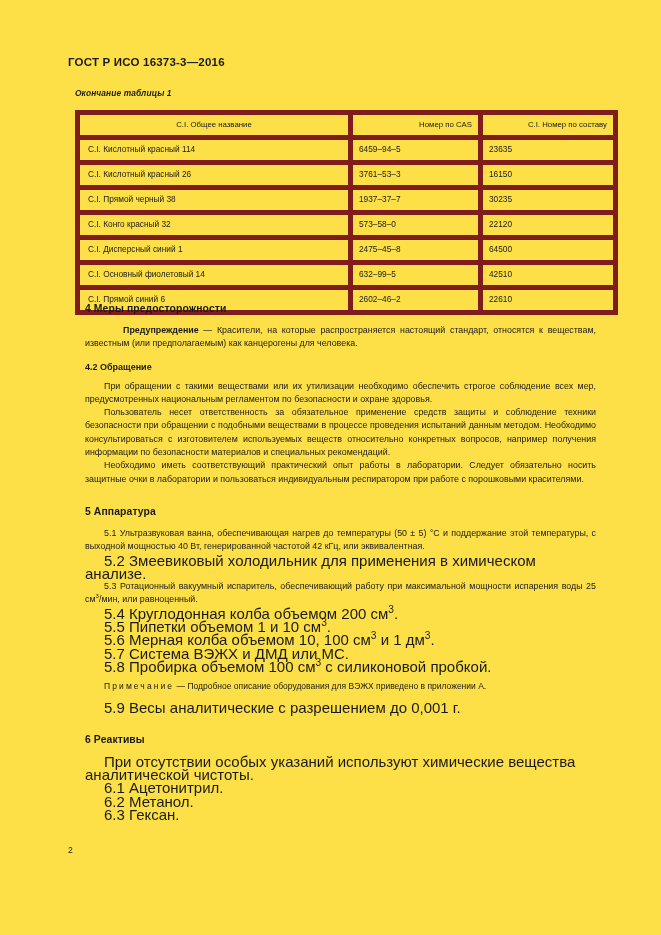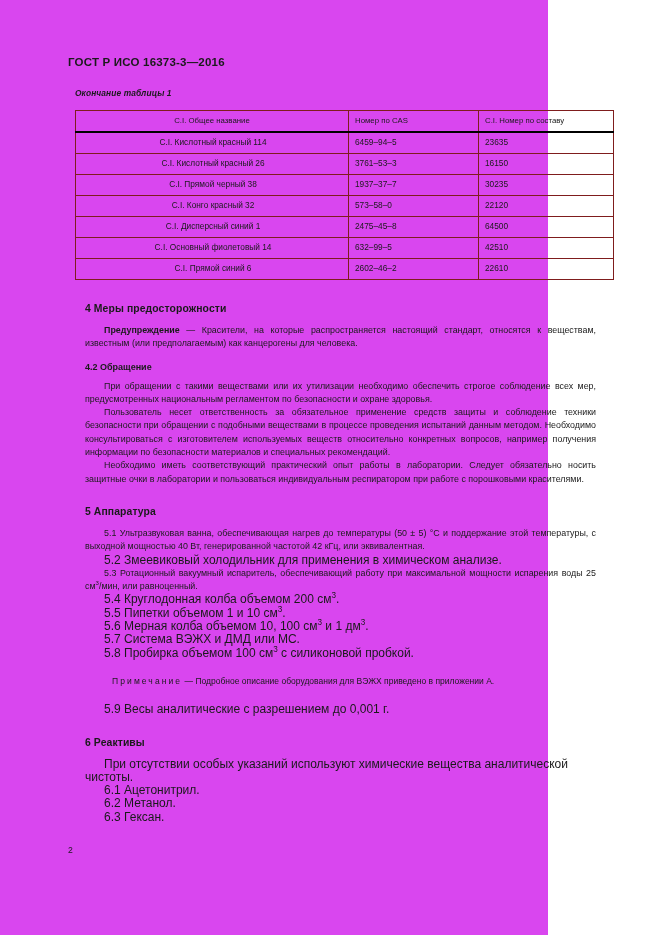--- a/index.html
+++ b/index.html
@@ -12,23 +12,23 @@
     height: 935px;
     font-family: "Liberation Sans", sans-serif;
     color: #1a1a1a;
     position: relative;
     overflow: hidden;
   }
 
   .page {
     position: absolute;
     left: 0; top: 0;
-    width: 548px;
+    width: 661px;
     height: 935px;
-    background: #d946ef;
+    background: #fde047;
   }
 
   
   .doc-header {
     position: absolute;
     left: 68px;
     top: 56px;
     font-size: 11.5px;
     font-weight: bold;
     letter-spacing: 0.2px;
@@ -47,34 +47,34 @@
   
   .cas-table {
     position: absolute;
     left: 75px;
     top: 110px;
     width: 538px;
     border-collapse: collapse;
     table-layout: fixed;
   }
   .cas-table th, .cas-table td {
-    border: 1px solid #7f1d1d;
+    border: 5px solid #7f1d1d;
     font-weight: normal;
     font-size: 8.3px;
     height: 20px;
     padding: 0 6px;
     line-height: 1.1;
     vertical-align: middle;
   }
   .cas-table thead th {
-    text-align: left;
+    text-align: right;
     font-size: 7.8px;
   }
   .cas-table thead th.c0 { text-align: center; }
-  .cas-table td.c0 { text-align: center; padding-left: 8px; }
+  .cas-table td.c0 { text-align: left; padding-left: 8px; }
   .cas-table td.c1, .cas-table td.c2 { }
   .col0 { width: 273px; }
   .col1 { width: 130px; }
   .col2 { width: 135px; }
   .cas-table thead tr th { border-bottom: 2px solid #000; }
   .cas-table { border: 1px solid #000; }
 
   
   .content {
     position: absolute;
@@ -93,35 +93,35 @@
     font-weight: bold;
     margin: 0 0 8px 0;
   }
   .para {
     font-size: 8.9px;
     line-height: 13.3px;
     margin: 0;
     text-align: justify;
     text-indent: 19px;
   }
-  .para b { font-weight: bold; }
+  .para b { font-weight: bold; margin-left: 19px; }
   .gap-s { height: 7px; }
   .gap-m { height: 11px; }
   .gap-xl { height: 20px; }
 
   .list-line {
-    font-size: 12px;
+    font-size: 15px;
     line-height: 13.3px;
     margin: 0;
     text-indent: 19px;
   }
   .note {
     font-size: 8.5px;
     line-height: 13.3px;
-    margin: 8px;
+    margin: 0;
     text-indent: 19px;
   }
   .note .spaced {
     letter-spacing: 2.1px;
   }
   sup {
     font-size: 0.68em;
     vertical-align: super;
     line-height: 0;
   }

